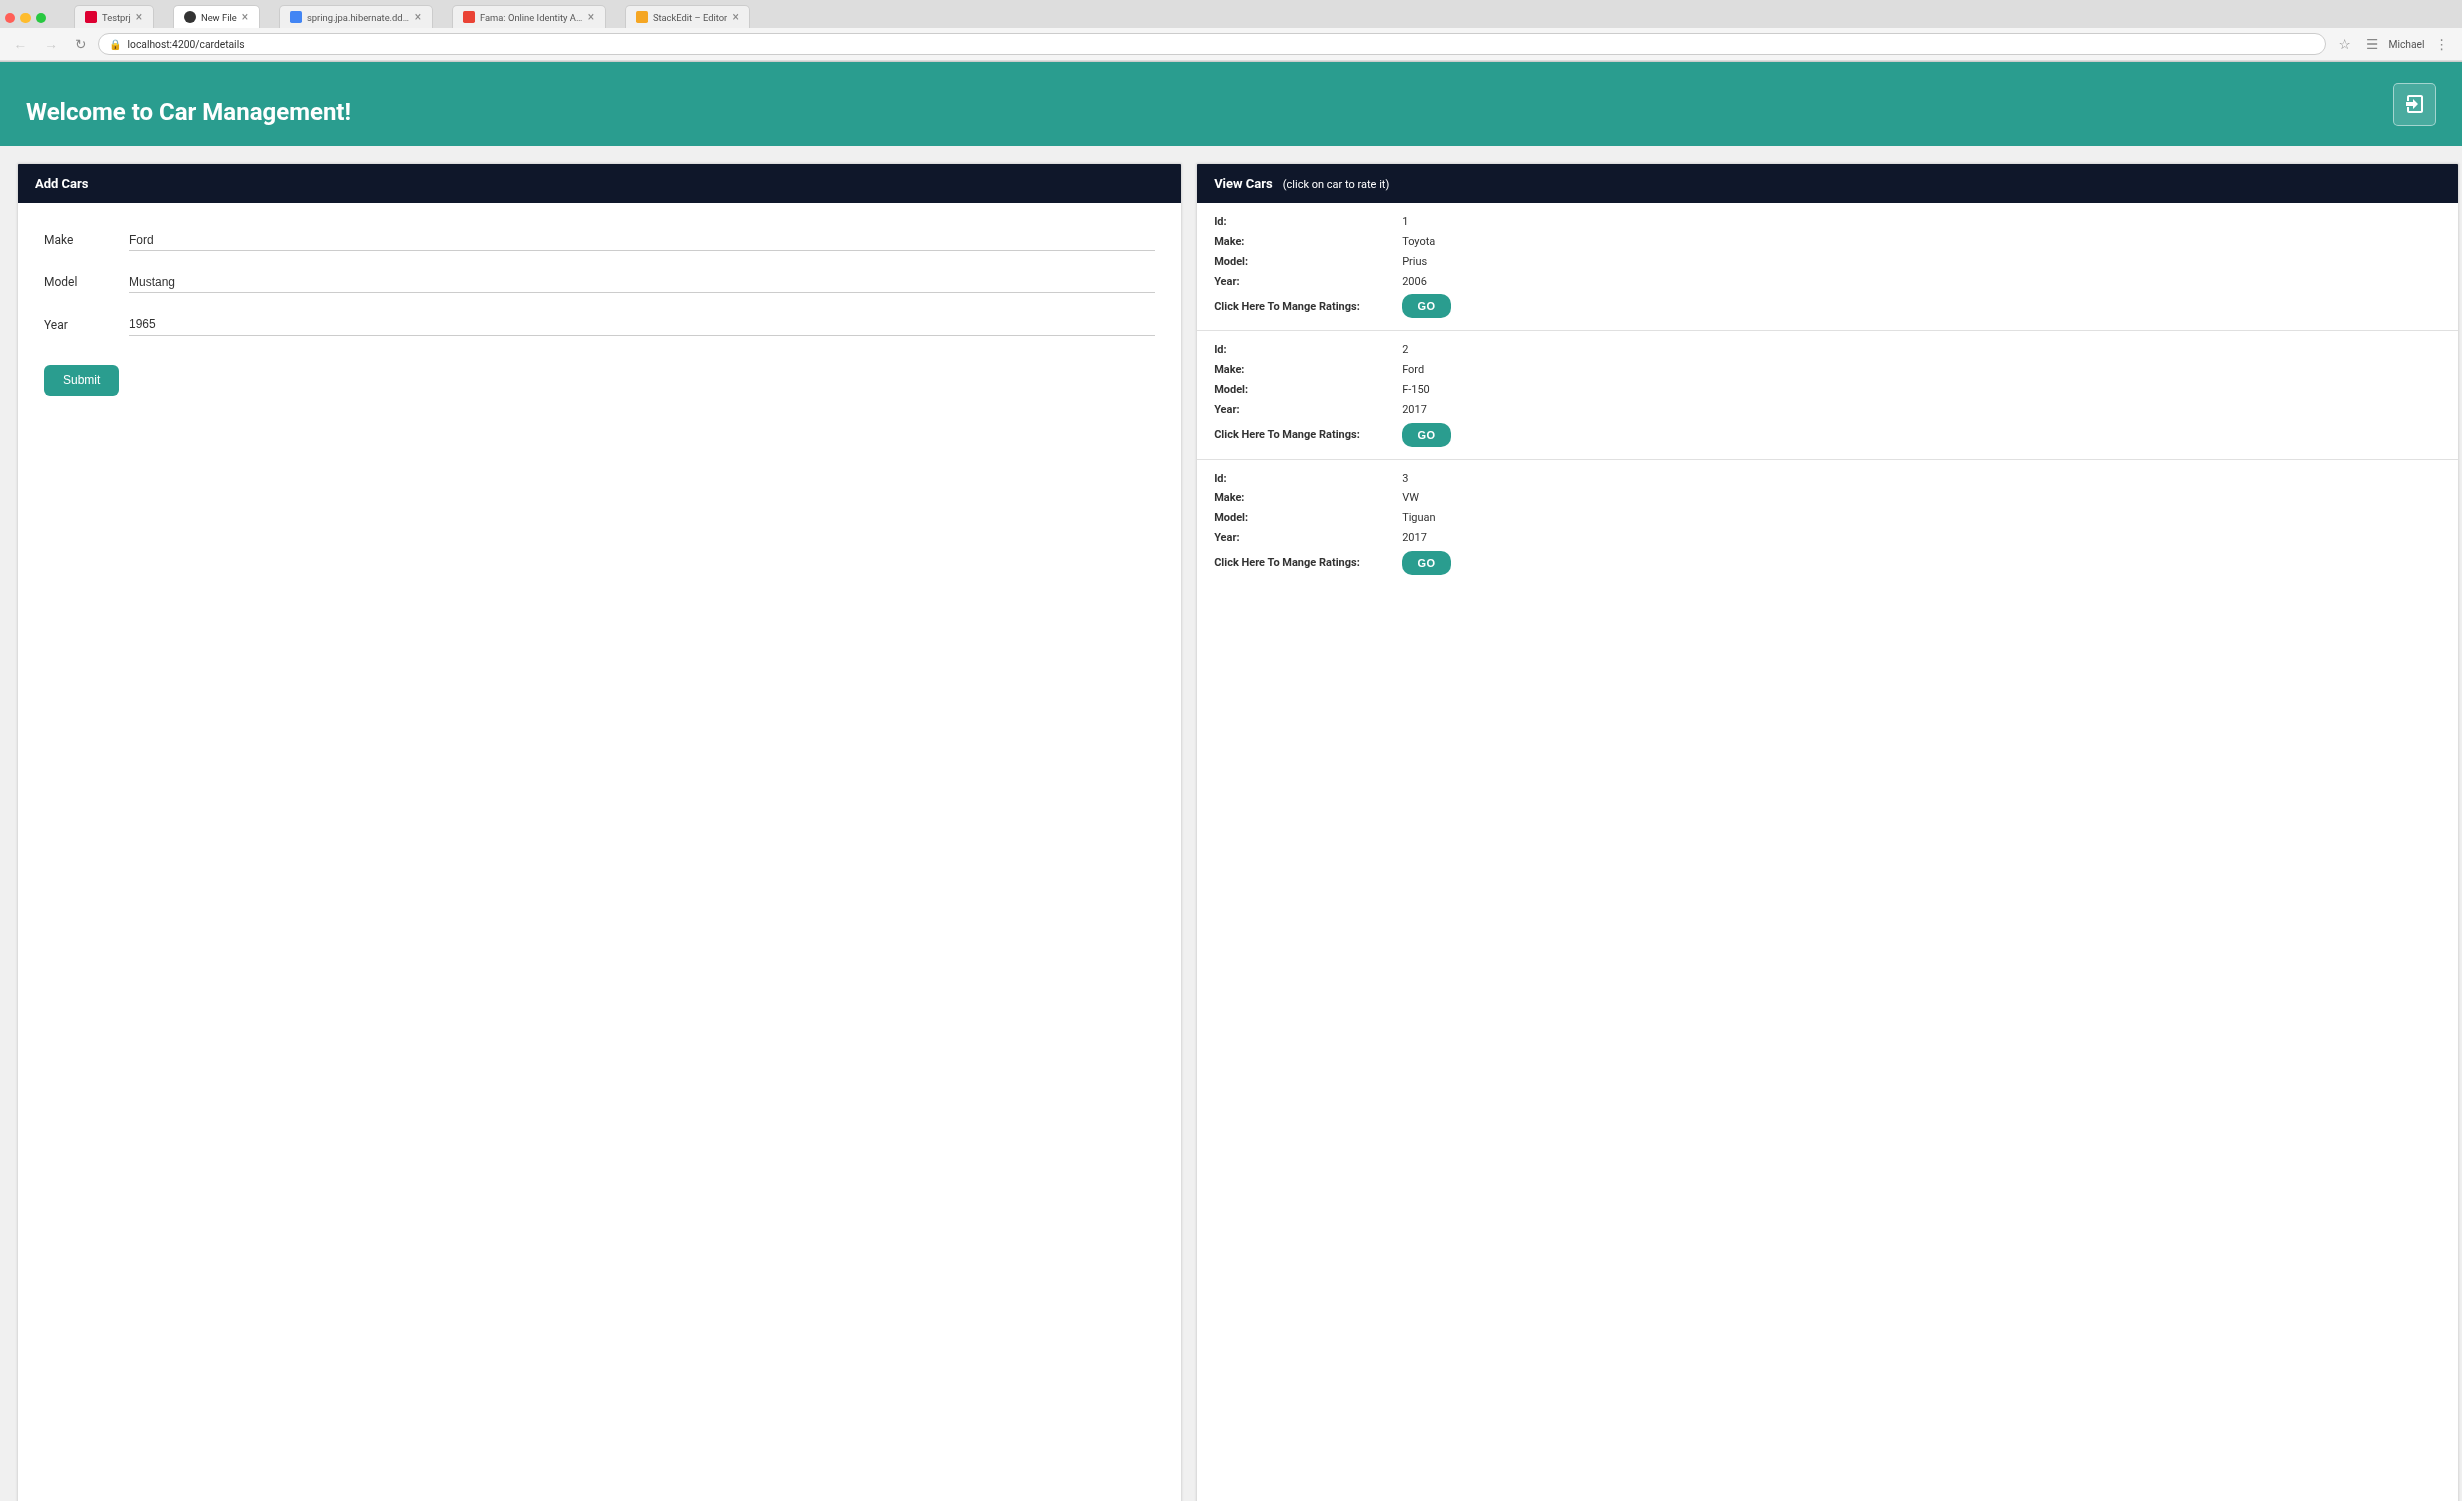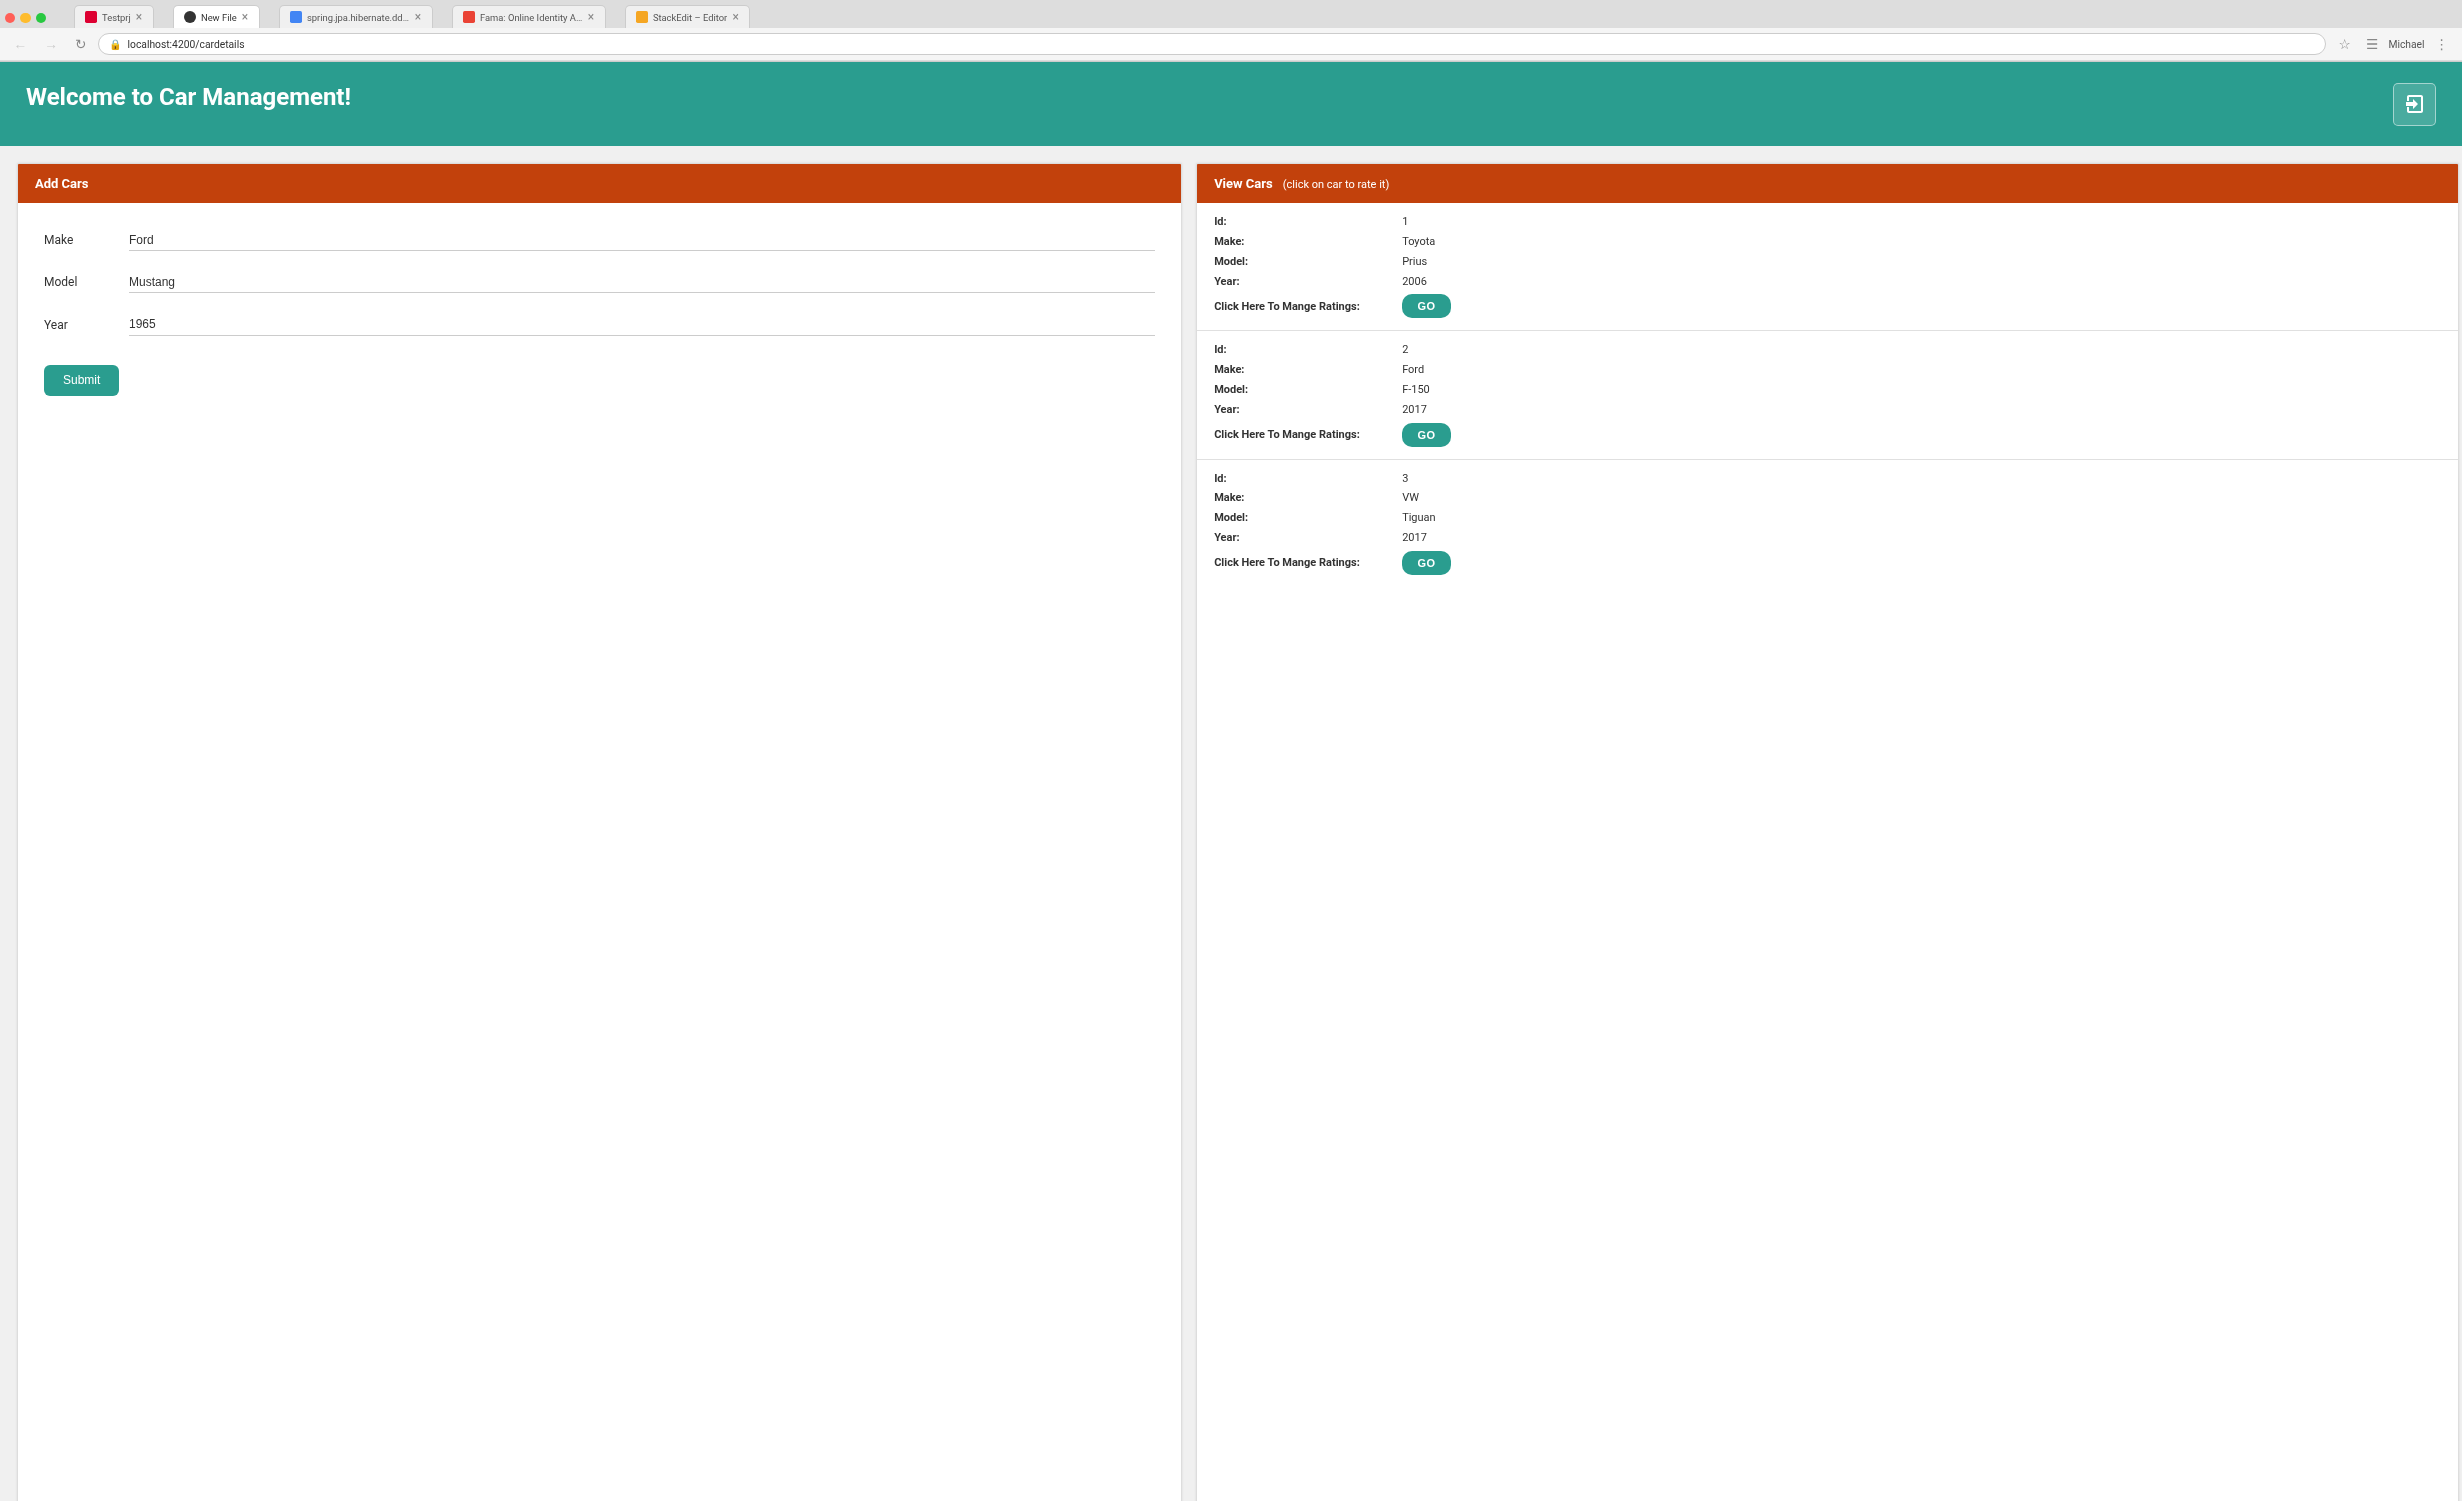--- a/index.html
+++ b/index.html
@@ -142,21 +142,21 @@
       font-size: 10.3px;
       color: #555;
     }
 
     
     .app-header {
       background: #2a9d8f;
       color: white;
       padding: 20.5px 26px;
       display: flex;
-      align-items: flex-start;
+      align-items: flex-end;
       justify-content: space-between;
     }
 
     .app-title {
       font-size: 24px;
       font-weight: bold;
       color: white;
     }
 
     .logout-icon {
@@ -187,21 +187,21 @@
     .add-cars-panel {
       flex: 0 0 48%;
       background: white;
       border: 0.9px solid #ddd;
       border-radius: 1.7px;
       overflow: hidden;
       box-shadow: 0 0.9px 2.6px rgba(0,0,0,0.1);
     }
 
     .panel-header {
-      background: #c2410c;
+      background: #0f172a;
       color: white;
       padding: 12px 17px;
       font-size: 13px;
       font-weight: bold;
     }
 
     .panel-header .subtitle {
       font-weight: normal;
       font-size: 11px;
       margin-left: 6.8px;

